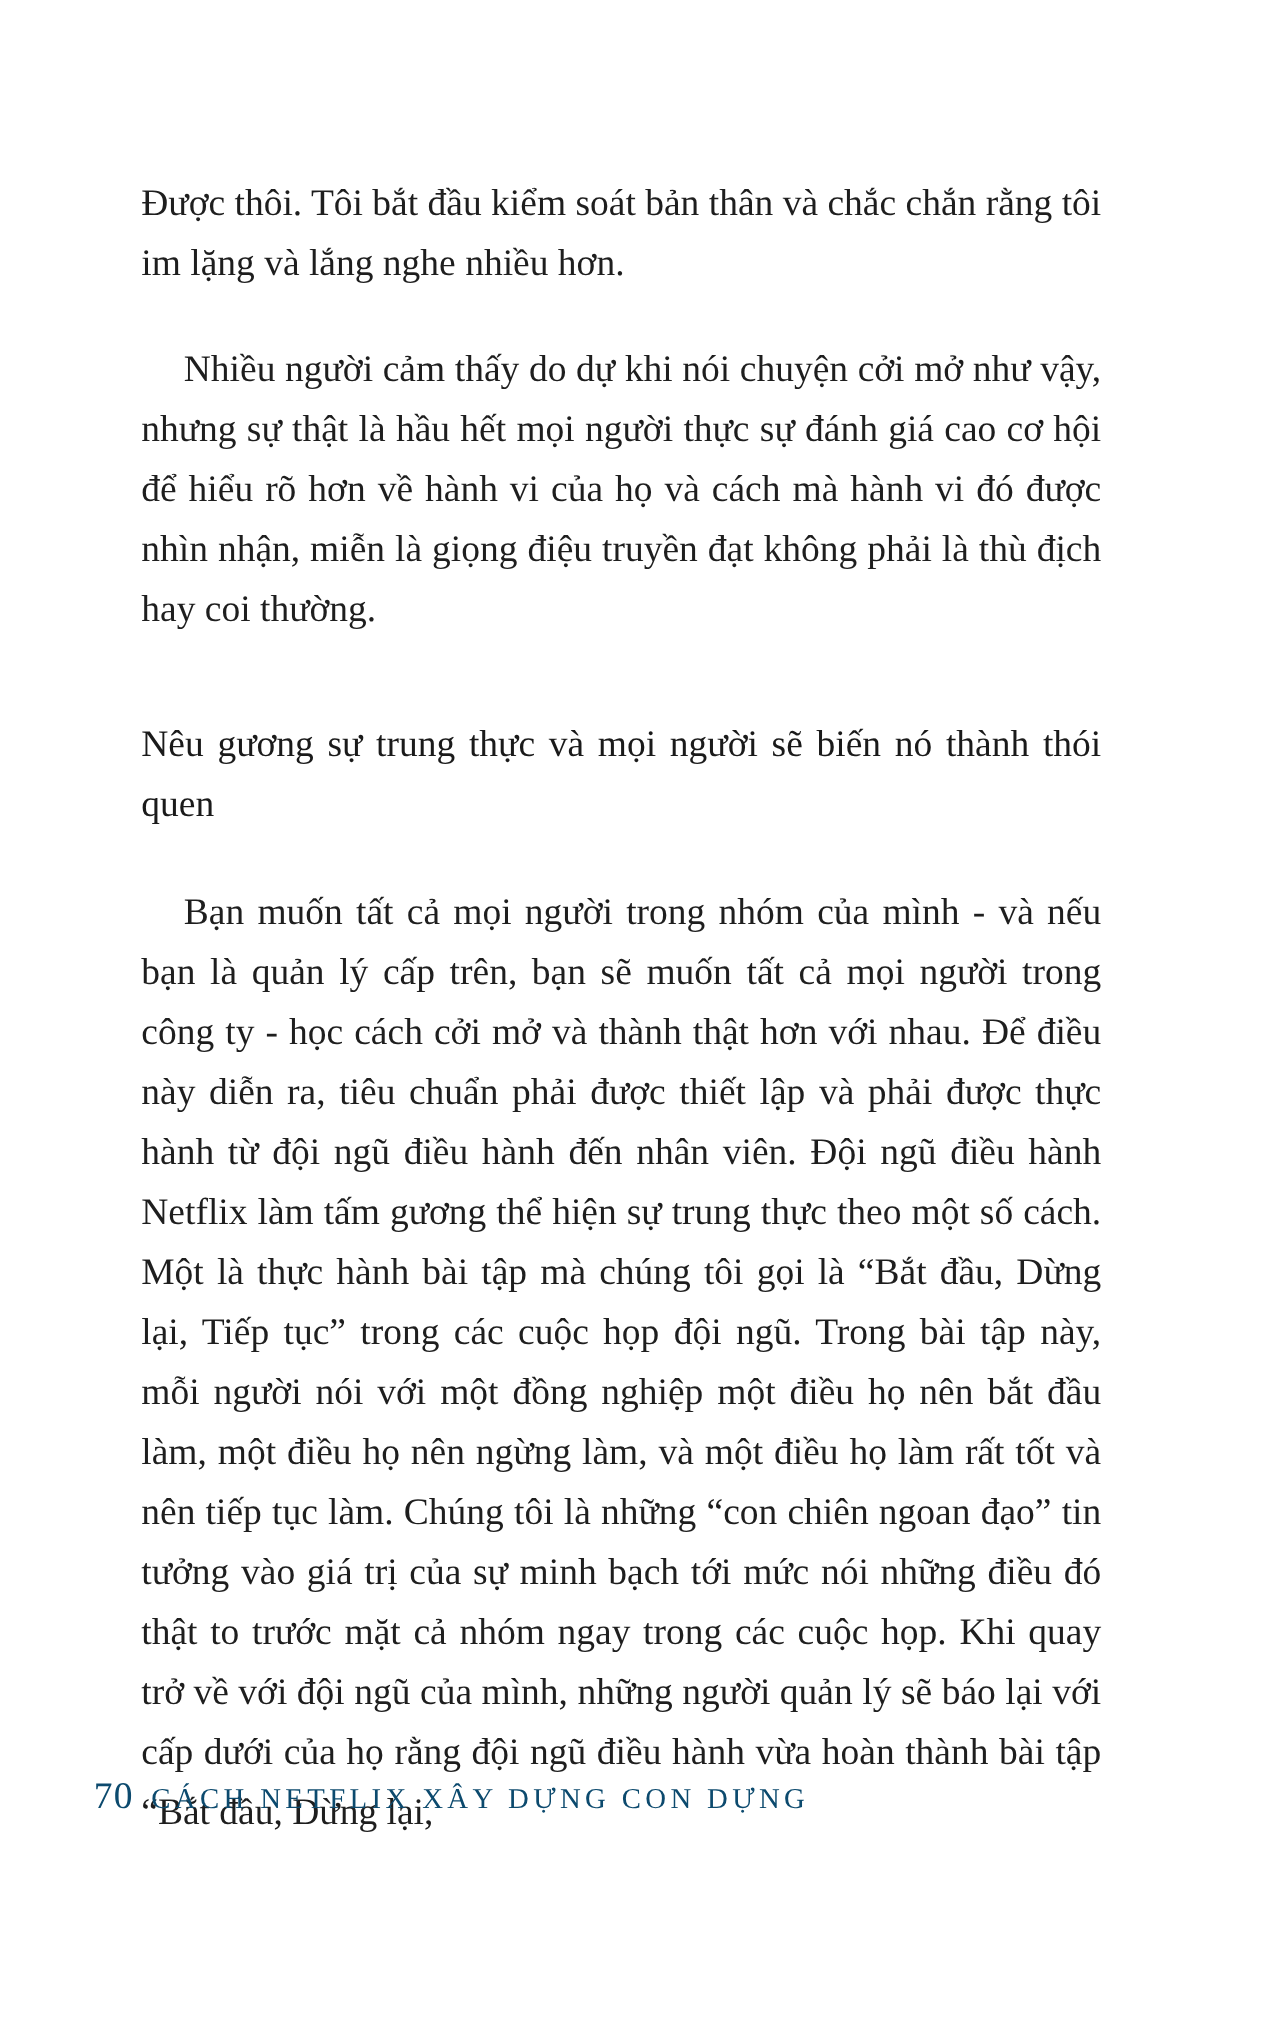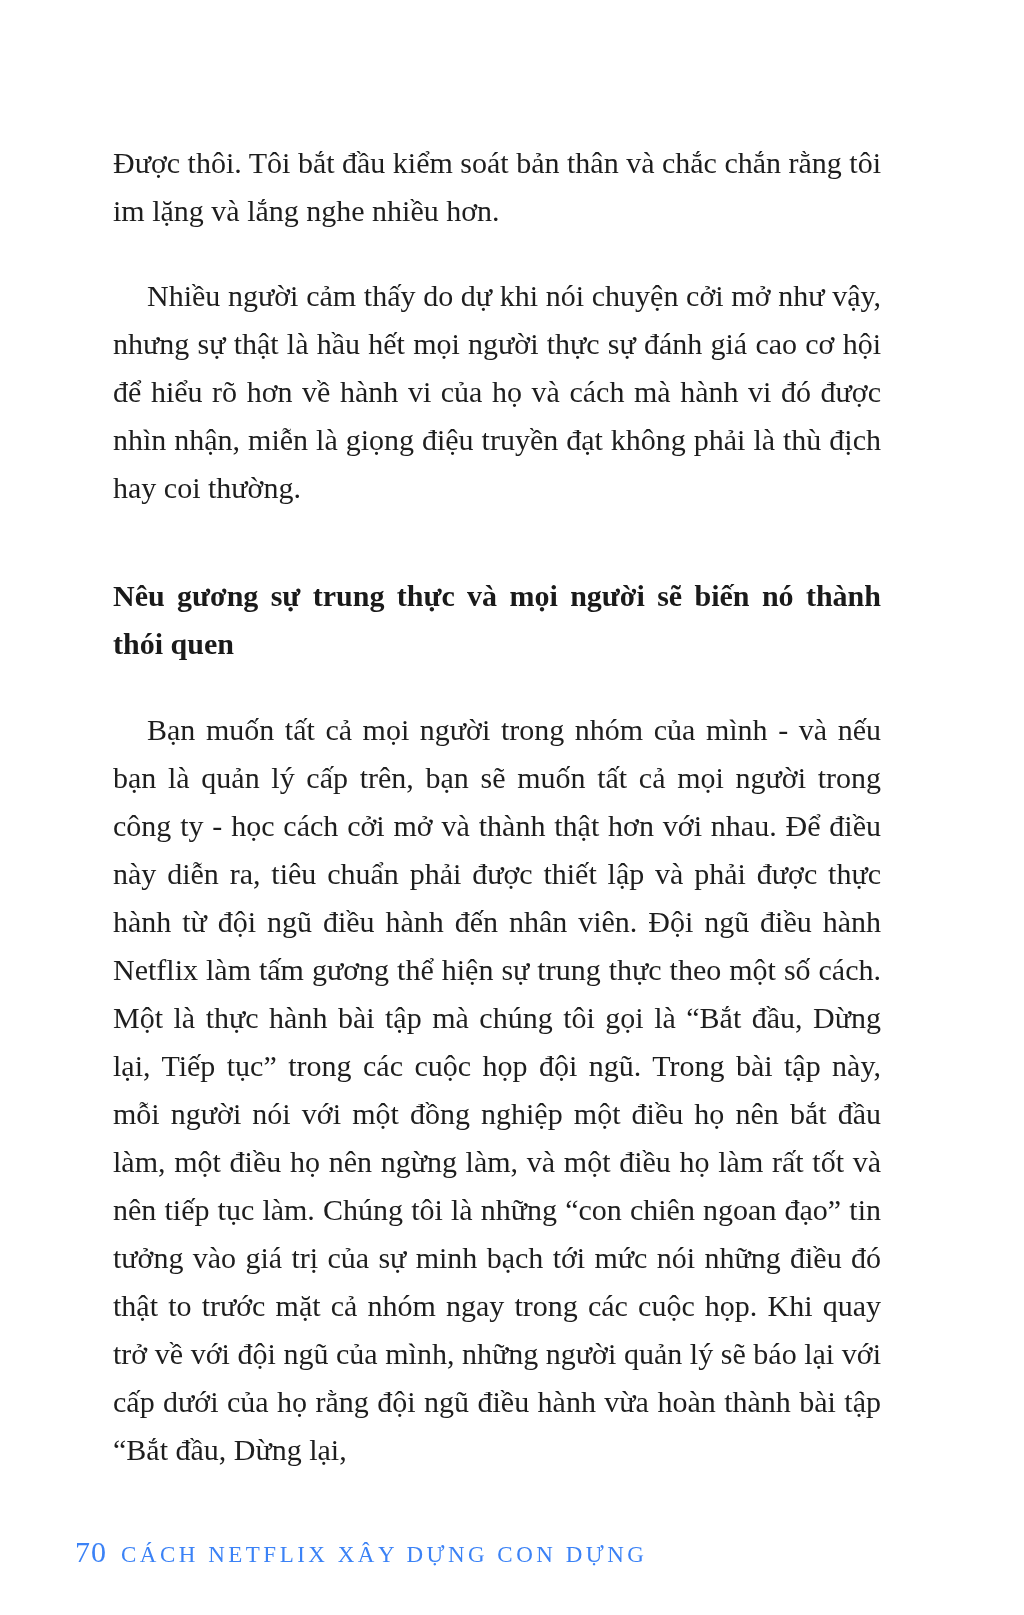--- a/index.html
+++ b/index.html
@@ -32,31 +32,31 @@
     .indent {
       text-indent: 34px;
     }
     .after-gap {
       margin-top: 37px;
     }
     .heading {
       margin: 60px 0 38px 0;
       font-size: 30px;
       line-height: 48px;
-      font-weight: bold;
+      font-weight: normal;
       text-align: justify;
       color: #1a1a1a;
     }
     .footer {
       position: absolute;
       left: 75px;
-      top: 1535px;
+      top: 1420px;
       display: flex;
       align-items: baseline;
-      color: #3b82f6;
+      color: #0c4a6e;
     }
     .page-num {
       font-size: 30px;
       letter-spacing: 1px;
     }
     .running-title {
       font-size: 23px;
       letter-spacing: 3.5px;
       margin-left: 14px;
       white-space: nowrap;

